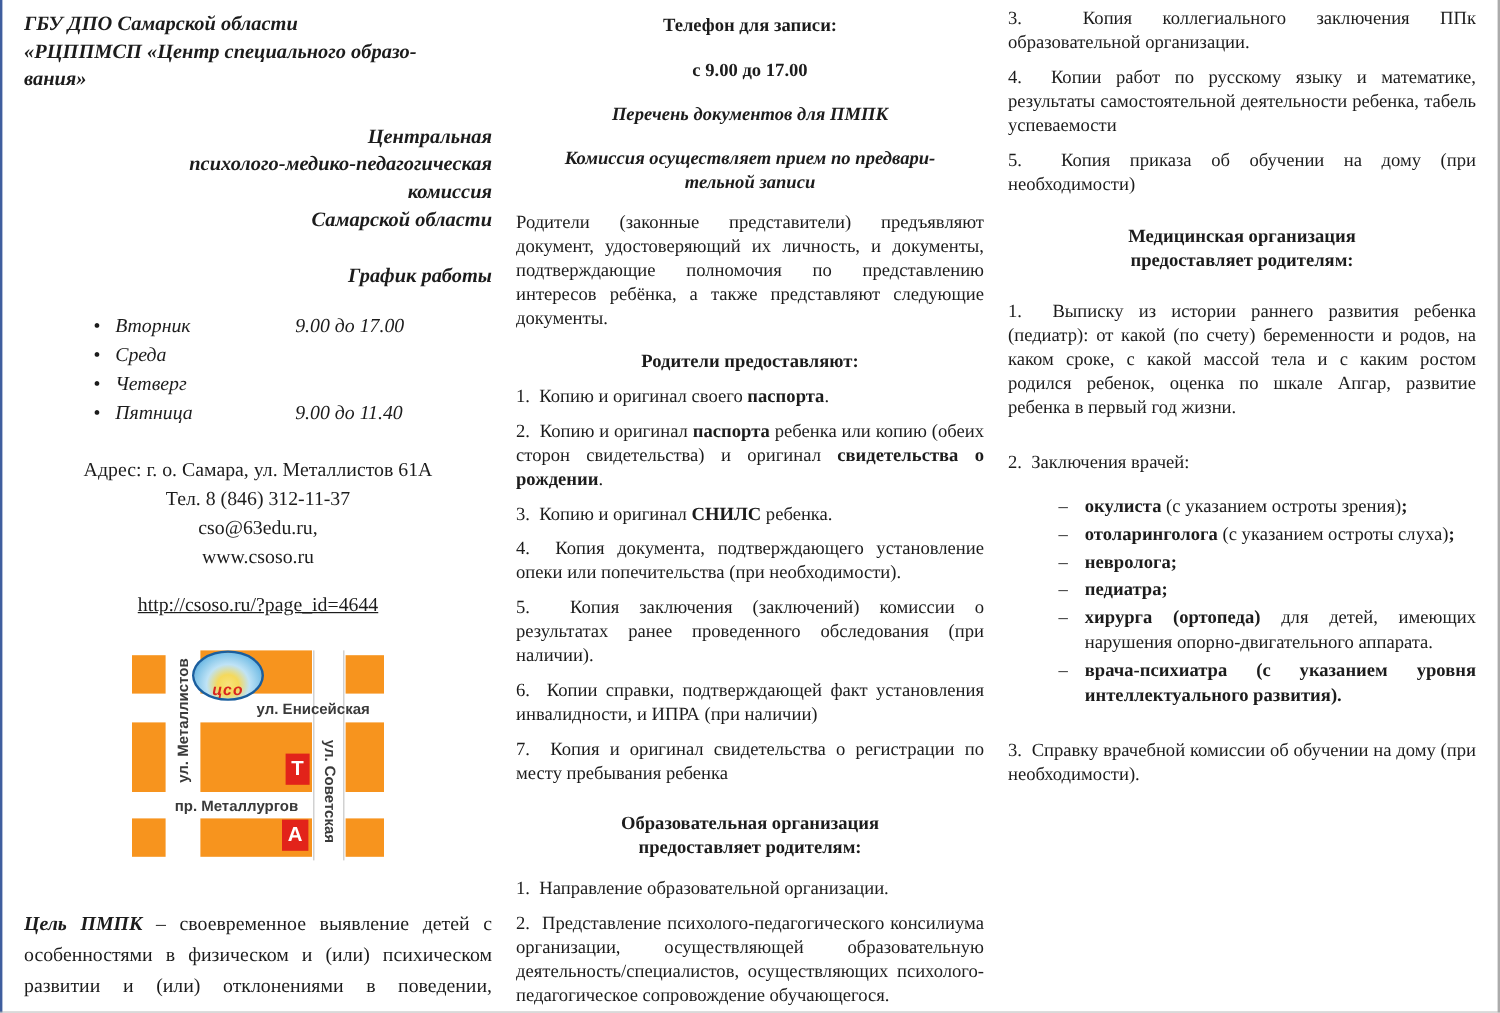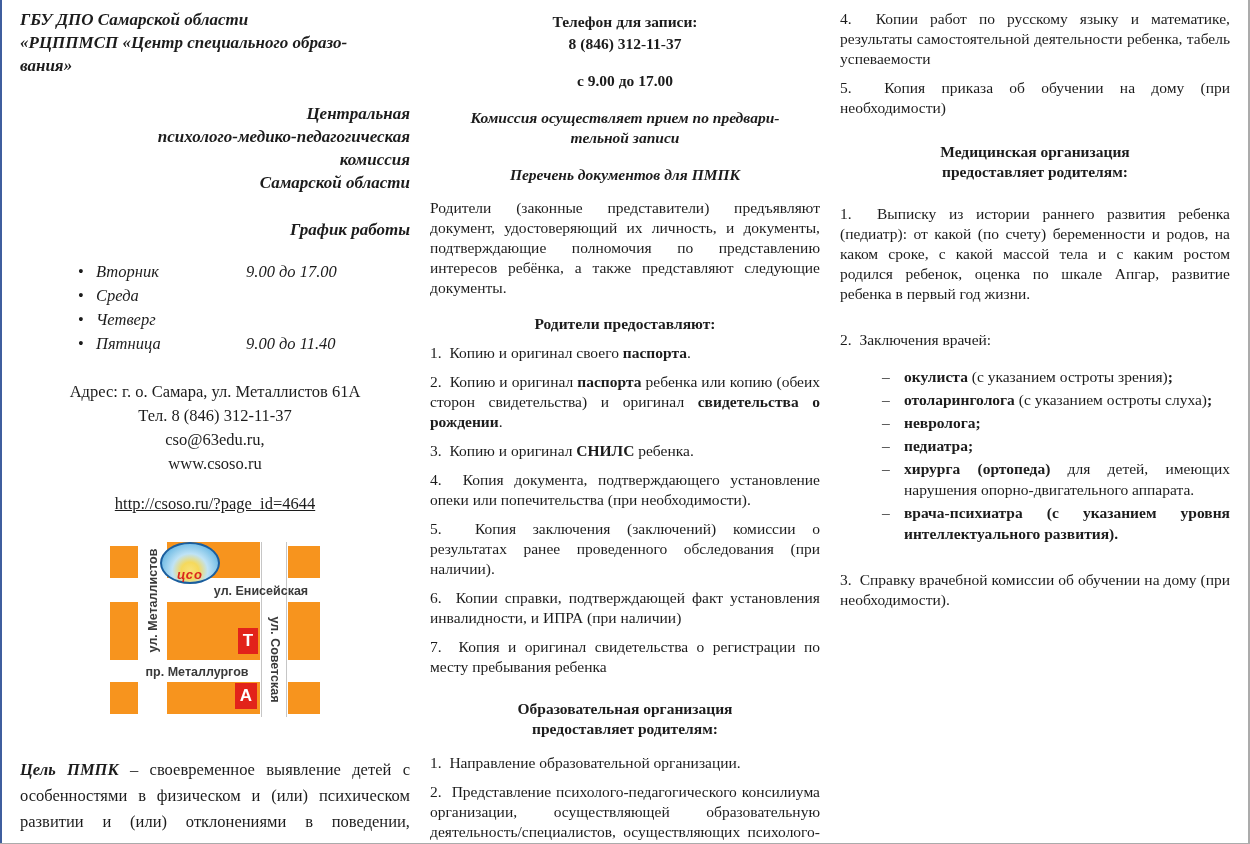--- a/index.html
+++ b/index.html
@@ -159,44 +159,44 @@
         </div>
     </div>
 
     <div class="goal">
       <span class="lead">Цель ПМПК</span><span> – своевременное выявление детей с особенностями в физическом и (или) психическом развитии и (или) отклонениями в поведении, проведения их комплексного психолого-медико-педагогического обследования и подготовки по результатам обследования рекомендаций по оказанию им психолого-медико-педагогической помощи и организации их обучения и воспитания</span>
     </div>
   </div>
 
   <div class="col col-mid doc">
     <div class="h-bold mid-phone-title">Телефон для записи:</div>
-    <div class="h-bold mid-phone">8 (846) 312-11-37</div>
     <div class="h-bold mid-hours">с 9.00 до 17.00</div>
+    <div class="h-boldital mid-doclist">Перечень документов для ПМПК</div>
     <div class="h-boldital mid-note pre">Комиссия осуществляет прием по предвари-
 тельной записи</div>
-    <div class="h-boldital mid-doclist">Перечень документов для ПМПК</div>
 
     <p class="intro just">Родители (законные представители) предъявляют документ, удостоверяющий их личность, и документы, подтверждающие полномочия по представлению интересов ребёнка, а также представляют следующие документы.</p>
 
     <div class="h-bold sec-head">Родители предоставляют:</div>
     <p class="num-item just">1.&nbsp;&nbsp;Копию и оригинал своего <b>паспорта</b>.</p>
     <p class="num-item just">2.&nbsp;&nbsp;Копию и оригинал <b>паспорта</b> ребенка или копию (обеих сторон свидетельства) и оригинал <b>свидетельства о рождении</b>.</p>
     <p class="num-item just">3.&nbsp;&nbsp;Копию и оригинал <b>СНИЛС</b> ребенка.</p>
     <p class="num-item just">4.&nbsp;&nbsp;Копия документа, подтверждающего установление опеки или попечительства (при необходимости).</p>
     <p class="num-item just">5.&nbsp;&nbsp;Копия заключения (заключений) комиссии о результатах ранее проведенного обследования (при наличии).</p>
     <p class="num-item just">6.&nbsp;&nbsp;Копии справки, подтверждающей факт установления инвалидности, и ИПРА (при наличии)</p>
     <p class="num-item just">7.&nbsp;&nbsp;Копия и оригинал свидетельства о регистрации по месту пребывания ребенка</p>
 
     <div class="h-bold gap-big pre">Образовательная организация
 предоставляет родителям:</div>
     <p class="num-item just" style="margin-top:14px;">1.&nbsp;&nbsp;Направление образовательной организации.</p>
     <p class="num-item just">2.&nbsp;&nbsp;Представление психолого-педагогического консилиума организации, осуществляющей образовательную деятельность/специалистов, осуществляющих психолого-педагогическое сопровождение обучающегося.</p>
   </div>
 
   <div class="col col-right doc">
+    <p class="num-item just right-first">3.&nbsp;&nbsp;Копия коллегиального заключения ППк образовательной организации.</p>
     <p class="num-item just">4.&nbsp;&nbsp;Копии работ по русскому языку и математике, результаты самостоятельной деятельности ребенка, табель успеваемости</p>
     <p class="num-item just">5.&nbsp;&nbsp;Копия приказа об обучении на дому (при необходимости)</p>
 
     <div class="h-bold med-head pre">Медицинская организация
 предоставляет родителям:</div>
 
     <p class="num-item just med-item1">1.&nbsp;&nbsp;Выписку из истории раннего развития ребенка (педиатр): от какой (по счету) беременности и родов, на каком сроке, с какой массой тела и с каким ростом родился ребенок, оценка по шкале Апгар, развитие ребенка в первый год жизни.</p>
     <p class="num-item just med-item2">2.&nbsp;&nbsp;Заключения врачей:</p>
 
     <div class="dash-list">

